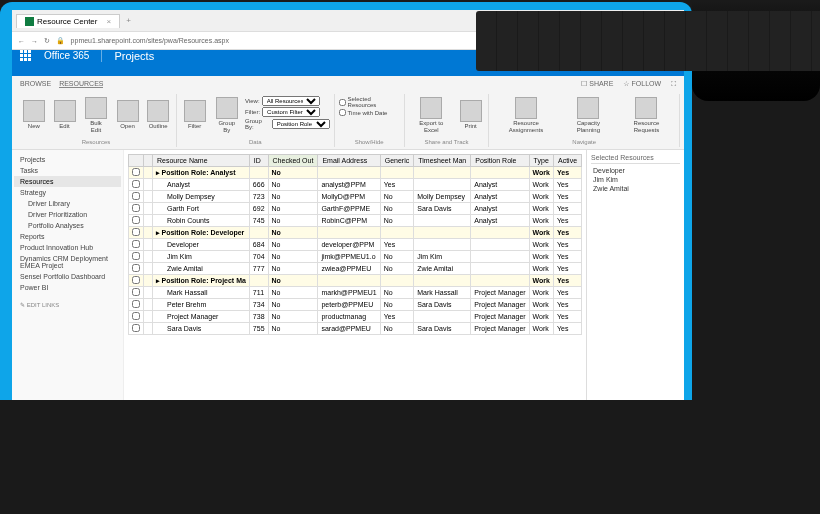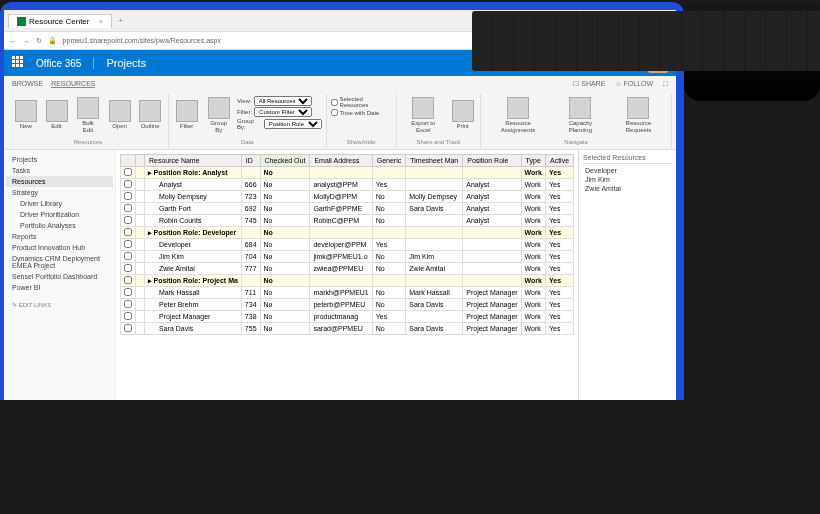--- a/index.html
+++ b/index.html
@@ -1,27 +1,27 @@
 <!DOCTYPE html>
 <html><head>
 <meta charset="utf-8">
 <style>
 *{margin:0;padding:0;box-sizing:border-box;font-family:"Segoe UI",Arial,sans-serif}
 body{background:#1a1a1a;display:flex;justify-content:center;align-items:flex-start;padding-top:2px}
-.laptop{width:720px;background:#1d4ed8;border-radius:12px 12px 0 0;padding:8px 8px 0 4px}
+.laptop{width:720px;background:#0ea5e9;border-radius:12px 12px 0 0;padding:8px 8px 0 12px}
 .screen{background:#fff;width:100%;height:390px;overflow:hidden;font-size:8px}
 .browser-bar{height:22px;background:#f0f0f0;display:flex;align-items:center;border-bottom:1px solid #ddd}
 .tab{background:#fff;padding:2px 8px;margin-left:4px;border:1px solid #ccc;border-bottom:none;font-size:8px;display:flex;align-items:center;gap:3px}
 .tab-icon{width:9px;height:9px;background:#107c41;display:inline-block}
 .tab-close{margin-left:6px;color:#999}
 .addr-bar{height:18px;background:#fff;display:flex;align-items:center;padding:0 6px;gap:6px;border-bottom:1px solid #ddd;font-size:7px;color:#666}
 .nav-btn{cursor:pointer}
 .addr{flex:1}
 .win-btns{margin-left:auto;display:flex;gap:10px;padding-right:6px;color:#666}
-.o365-bar{height:26px;background:#0078d4;color:#fff;display:flex;align-items:center;padding:0 8px;font-size:10px}
+.o365-bar{height:26px;background:#0078d4;color:#fff;display:flex;align-items:flex-start;padding:0 8px;font-size:10px}
 .waffle{width:14px;height:14px;display:grid;grid-template-columns:repeat(3,3px);grid-template-rows:repeat(3,3px);gap:1px;margin-right:10px;cursor:pointer}
 .waffle span{background:#fff}
 .o365-label{margin-right:12px}
 .app-name{border-left:1px solid rgba(255,255,255,.4);padding-left:12px;font-size:11px}
 .o365-right{margin-left:auto;display:flex;align-items:center;gap:10px}
 .o365-icon{width:12px;height:12px;cursor:pointer}
 .avatar{width:20px;height:20px;background:#d4a574;border-radius:2px}
 .share-bar{height:16px;background:#f4f4f4;display:flex;align-items:center;justify-content:flex-end;padding:0 8px;font-size:7px;gap:10px;color:#666}
 .share-left{margin-right:auto;display:flex;gap:8px}
 .ribbon{height:58px;background:#f4f4f4;border-bottom:1px solid #ddd;display:flex;padding:2px 4px}

